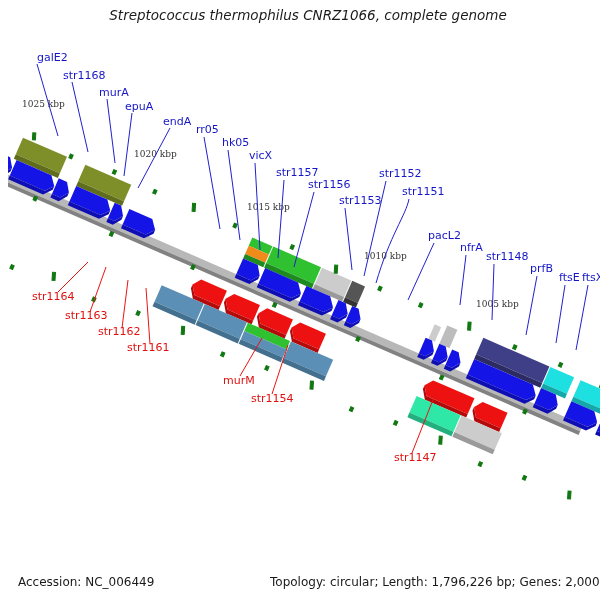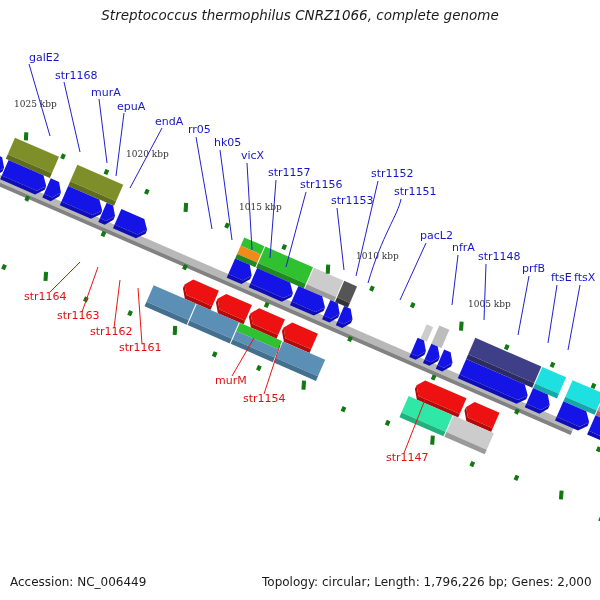--- a/index.html
+++ b/index.html
@@ -4,21 +4,21 @@
 <title>Genome Map</title>
 <style>
   html,body{margin:0;padding:0;}
   body{
     width:600px;height:600px;
     background:#ffffff;
     font-family:"DejaVu Sans", sans-serif;
     overflow:hidden;
     position:relative;
   }
-  #stage{position:absolute;left:0;top:0;width:488px;height:600px;}
+  #stage{position:absolute;left:8px;top:0;width:488px;height:600px;}
   svg{position:absolute;left:0;top:0;width:600px;height:600px;}
 
   .title-text{
     font-family:"DejaVu Sans", sans-serif;
     font-style:italic;
     font-size:13.5px;
     fill:#1a1a1a;
   }
   .footer-text{
     font-family:"DejaVu Sans", sans-serif;

